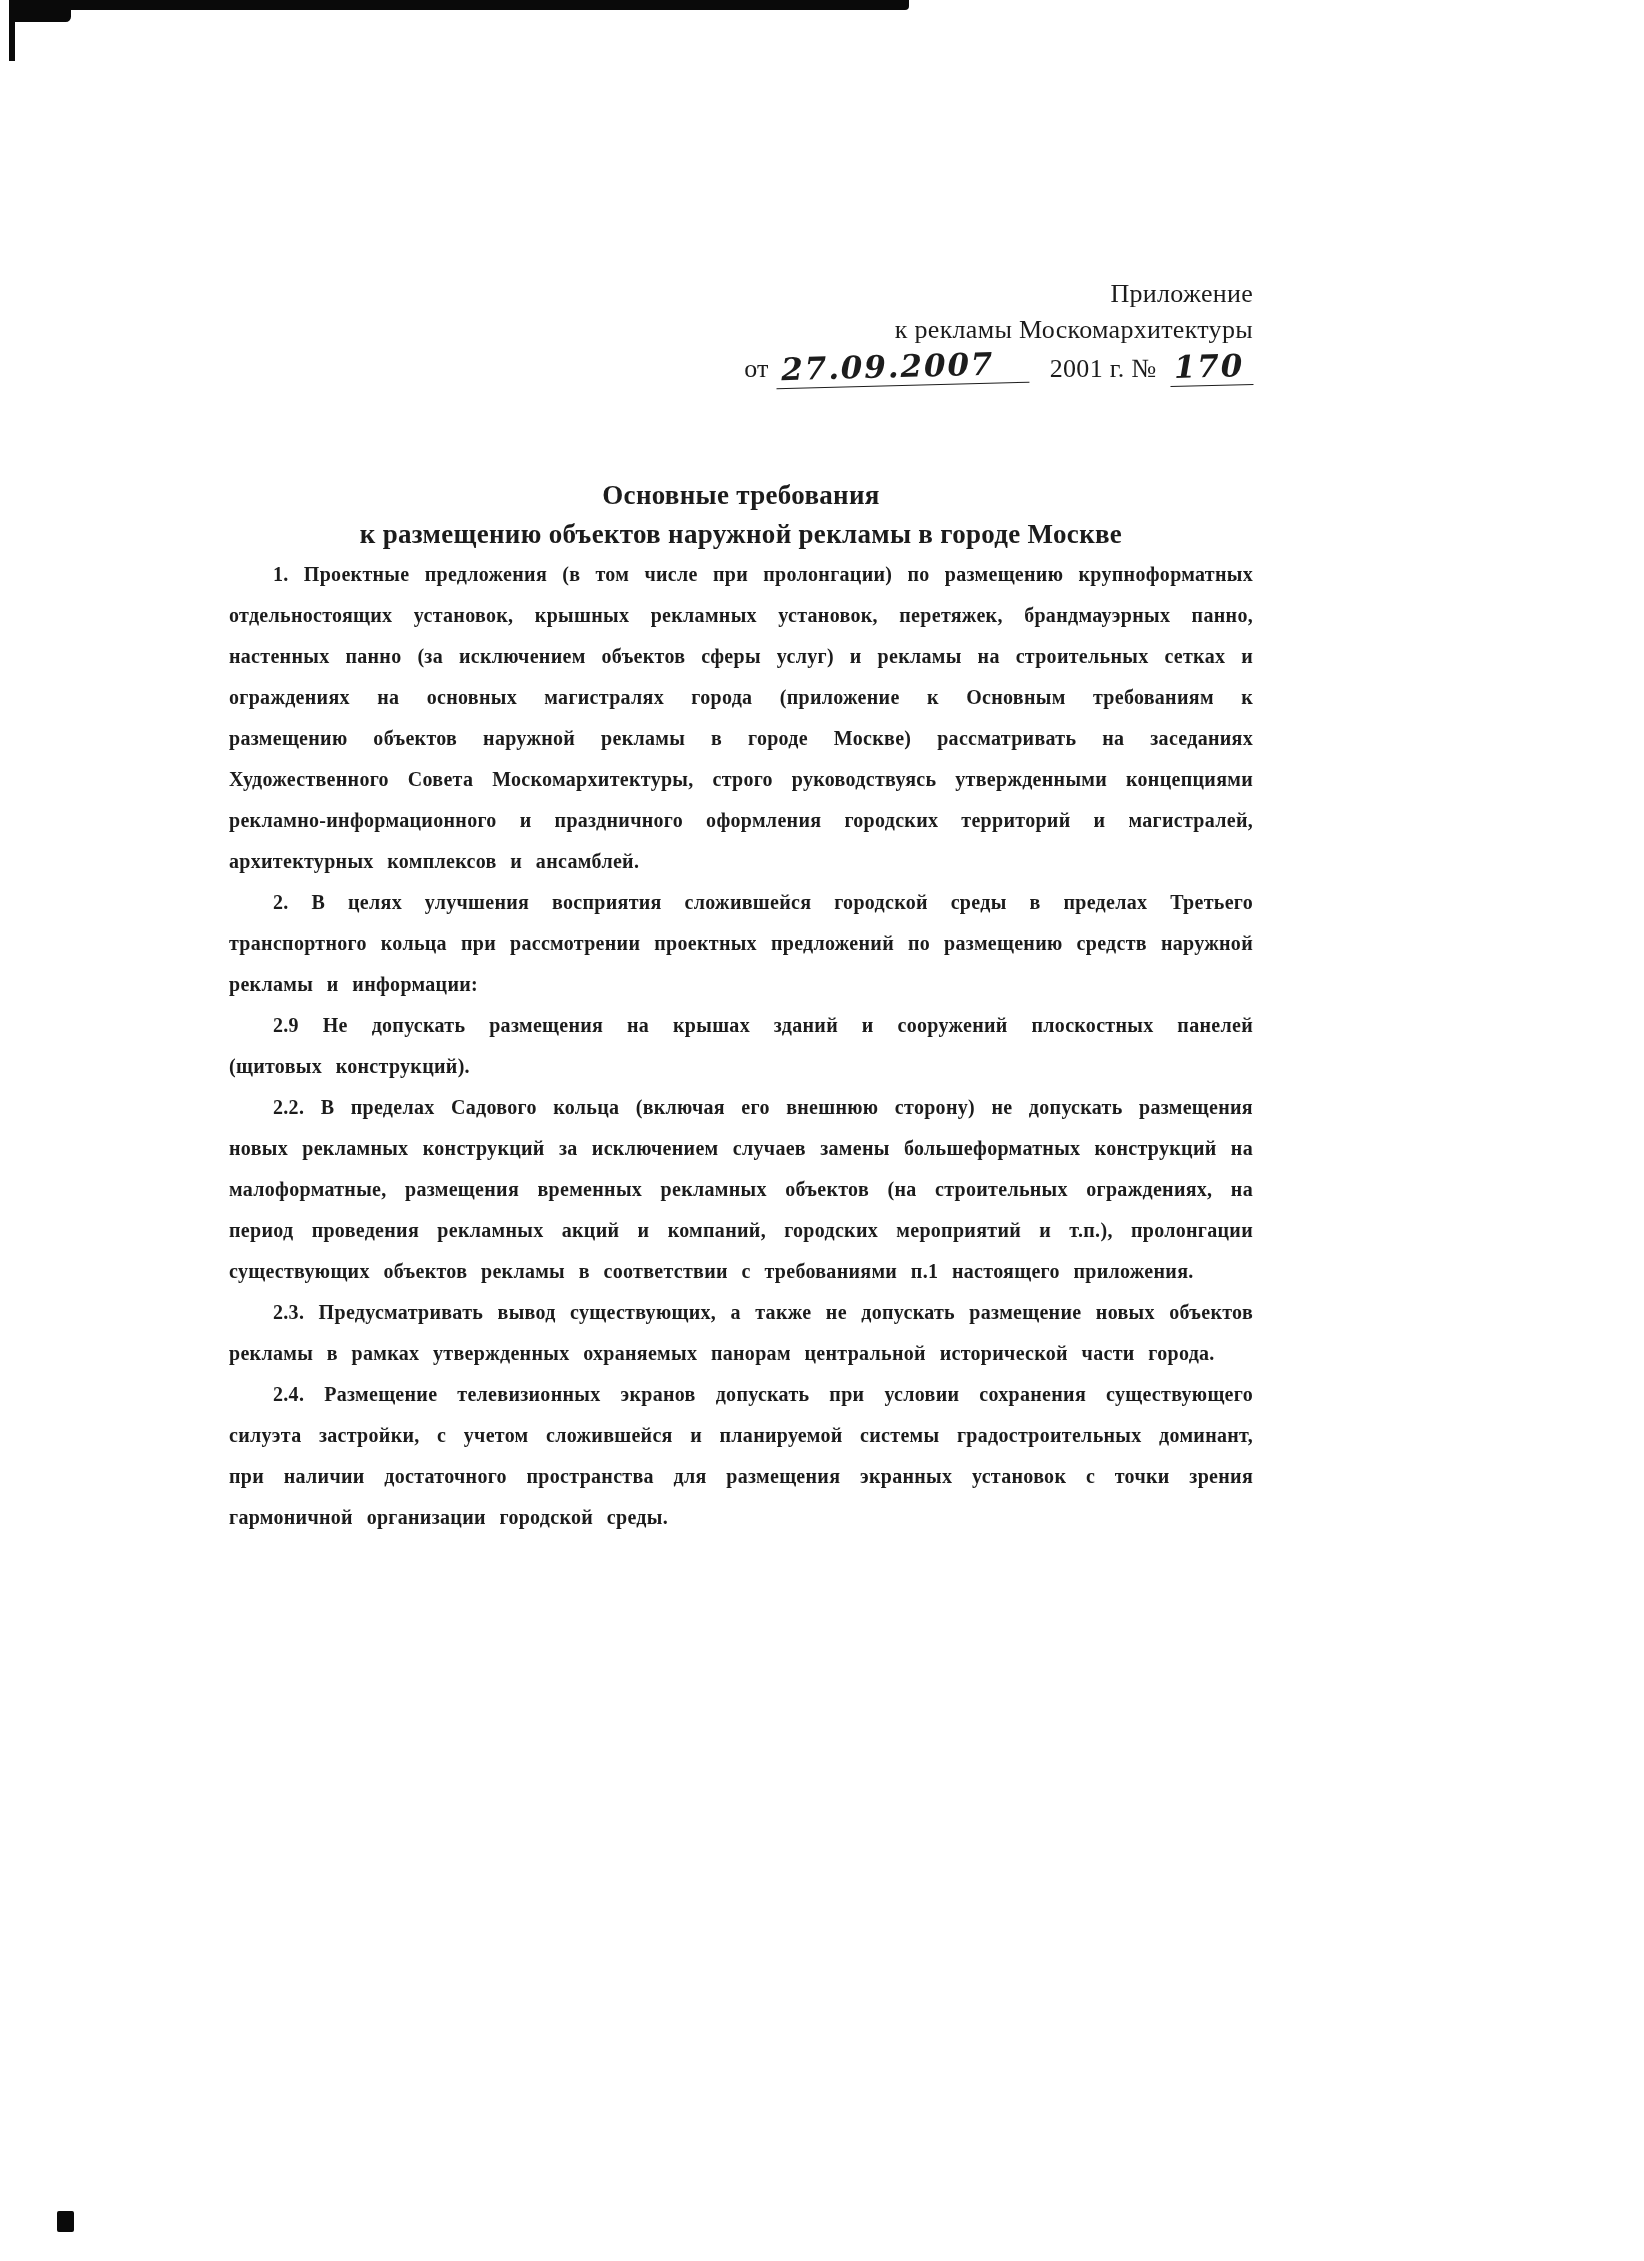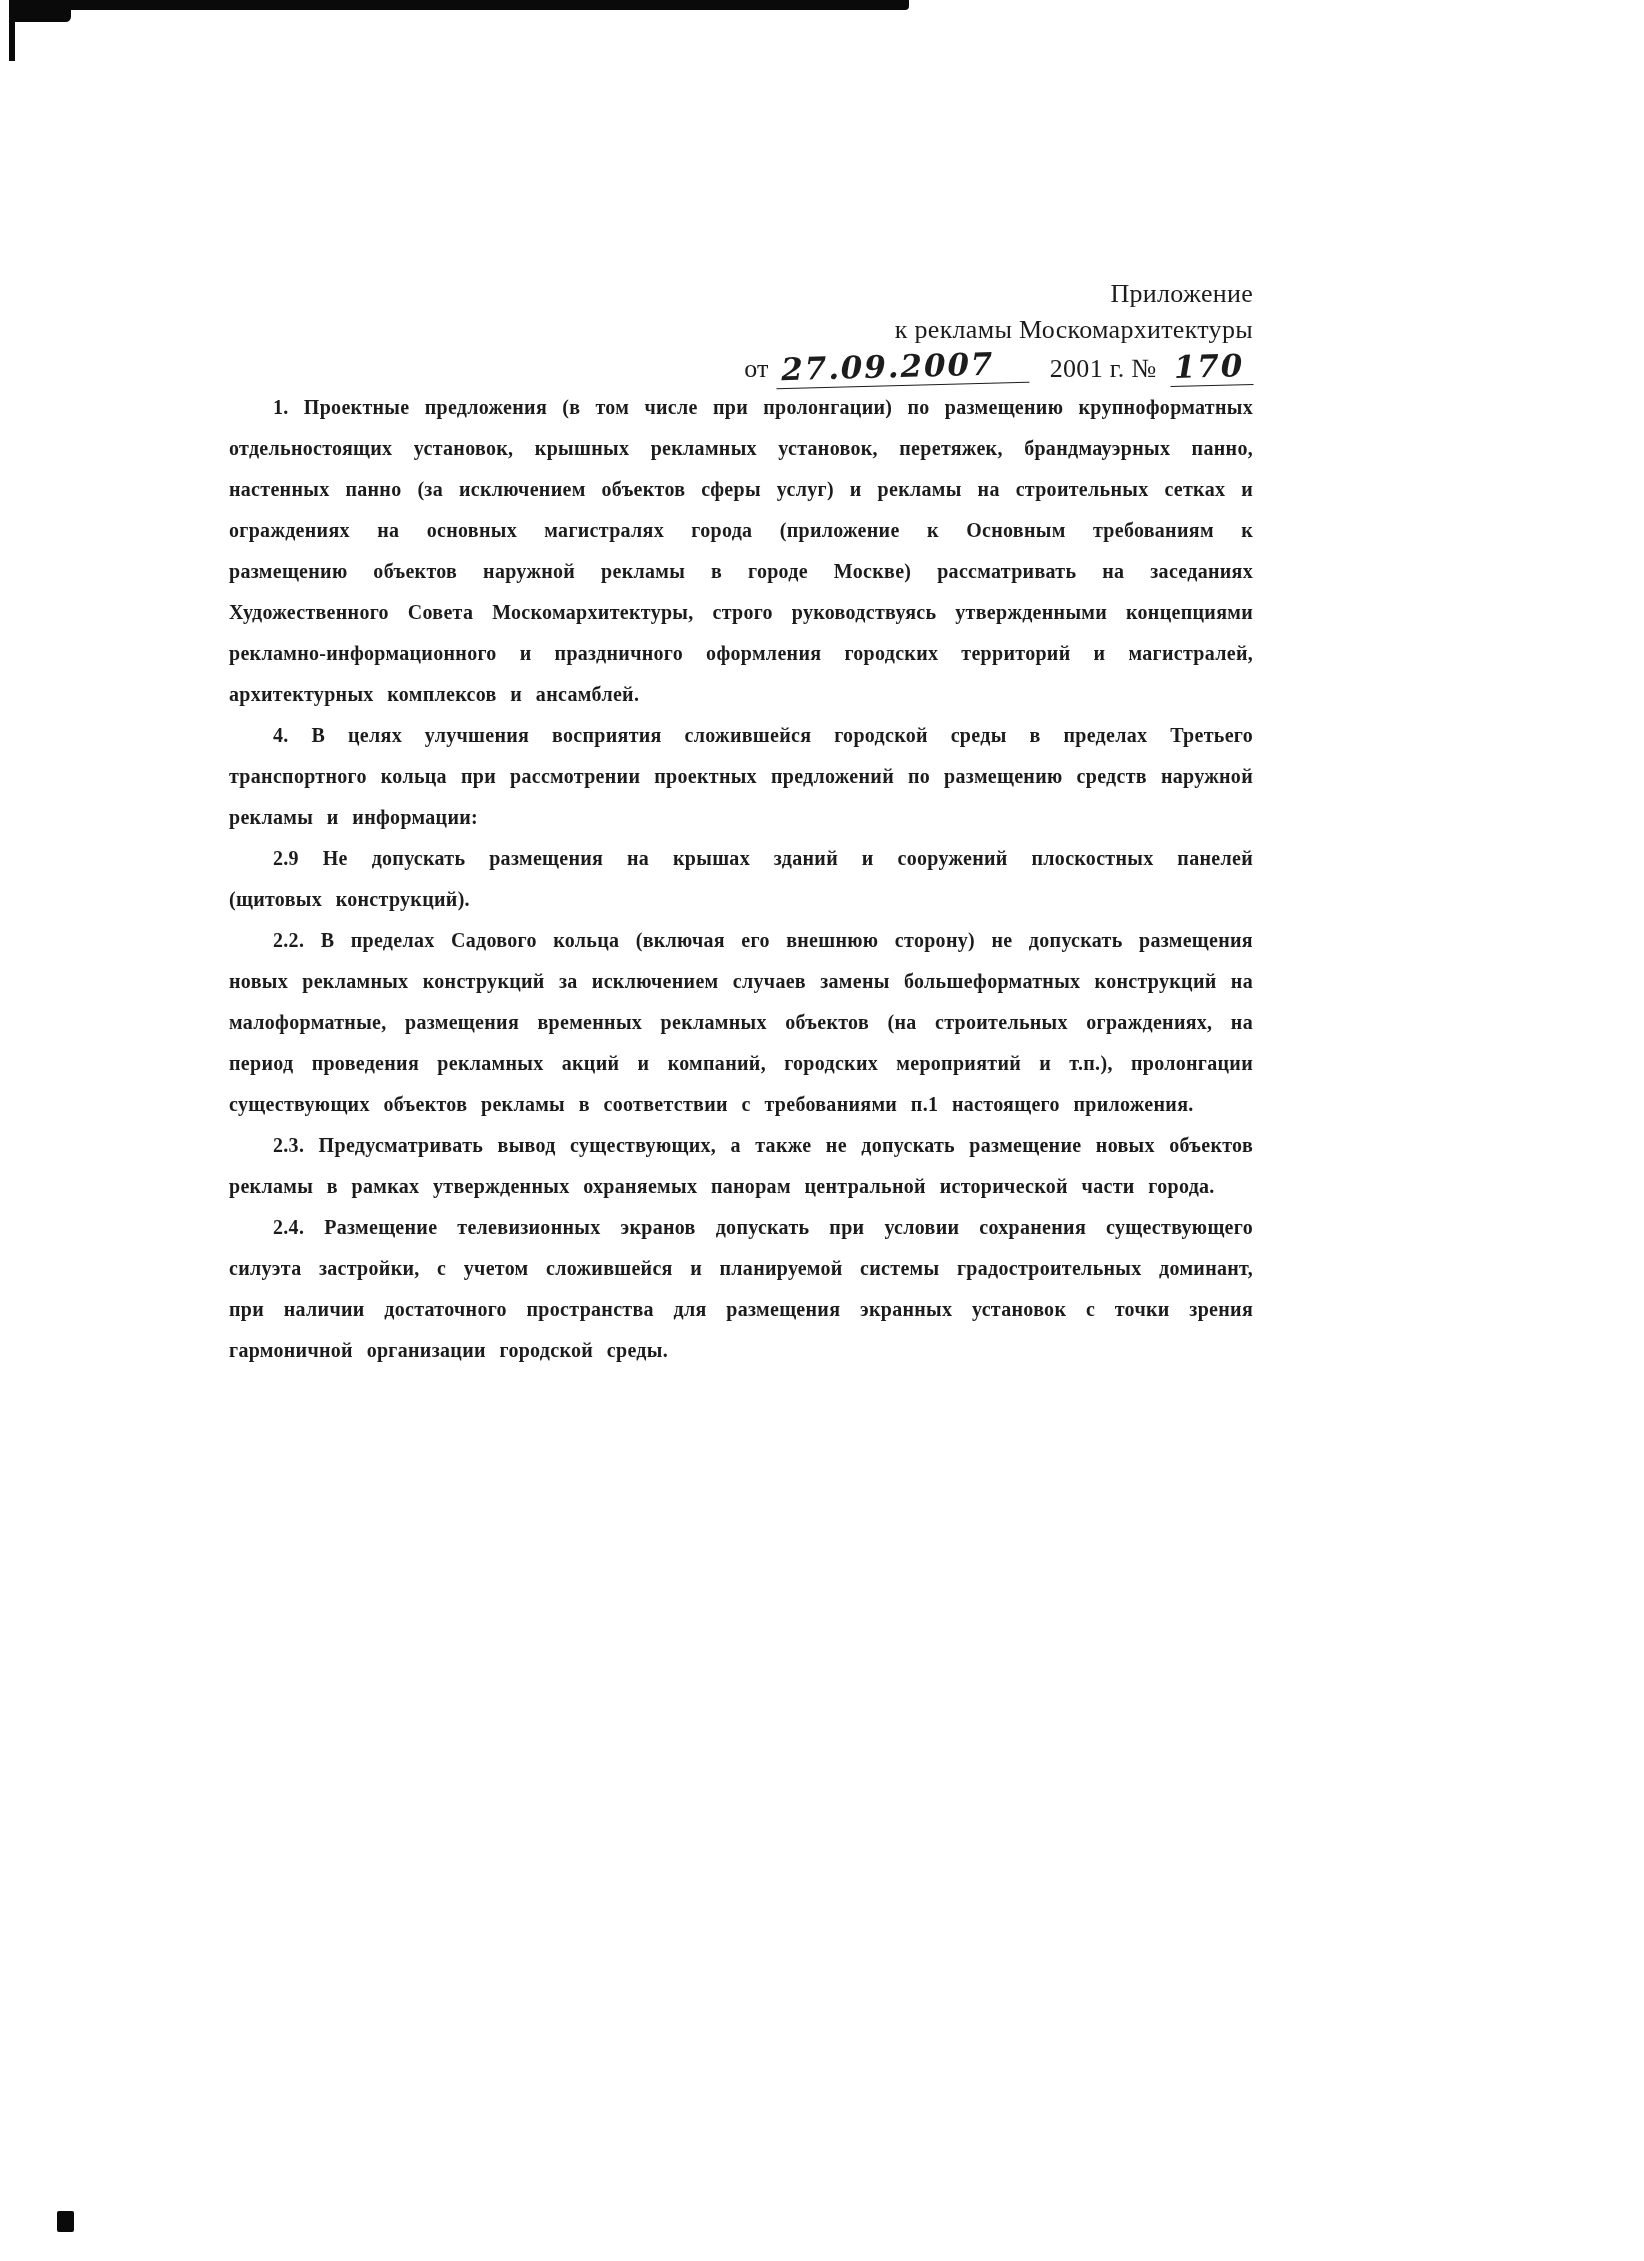--- a/index.html
+++ b/index.html
@@ -91,24 +91,28 @@
       <div class="header-line">Приложение</div>
       <div class="header-line">к рекламы Москомархитектуры</div>
       <div class="header-line header-line3">
         <span>от</span>
         <span class="handwritten underlined hw-date">27.09.2007</span>
         <span>2001 г. №</span>
         <span class="handwritten underlined hw-num">170</span>
       </div>
     </div>
 
+    <div class="title">
+      <div>Основные требования</div>
+      <div>к размещению объектов наружной рекламы в городе Москве</div>
+    </div>
 
     <div class="body-text">
       <p>1. Проектные предложения (в том числе при пролонгации) по размещению крупноформатных отдельностоящих установок, крышных рекламных установок, перетяжек, брандмауэрных панно, настенных панно (за исключением объектов сферы услуг) и рекламы на строительных сетках и ограждениях на основных магистралях города (приложение к Основным требованиям к размещению объектов наружной рекламы в городе Москве) рассматривать на заседаниях Художественного Совета Москомархитектуры, строго руководствуясь утвержденными концепциями рекламно-информационного и праздничного оформления городских территорий и магистралей, архитектурных комплексов и ансамблей.</p>
-      <p>4. В целях улучшения восприятия сложившейся городской среды в пределах Третьего транспортного кольца при рассмотрении проектных предложений по размещению средств наружной рекламы и информации:</p>
+      <p>2. В целях улучшения восприятия сложившейся городской среды в пределах Третьего транспортного кольца при рассмотрении проектных предложений по размещению средств наружной рекламы и информации:</p>
       <p>2.9 Не допускать размещения на крышах зданий и сооружений плоскостных панелей (щитовых конструкций).</p>
       <p>2.2. В пределах Садового кольца (включая его внешнюю сторону) не допускать размещения новых рекламных конструкций за исключением случаев замены большеформатных конструкций на малоформатные, размещения временных рекламных объектов (на строительных ограждениях, на период проведения рекламных акций и компаний, городских мероприятий и т.п.), пролонгации существующих объектов рекламы в соответствии с требованиями п.1 настоящего приложения.</p>
       <p>2.3. Предусматривать вывод существующих, а также не допускать размещение новых объектов рекламы в рамках утвержденных охраняемых панорам центральной исторической части города.</p>
       <p>2.4. Размещение телевизионных экранов допускать при условии сохранения существующего силуэта застройки, с учетом сложившейся и планируемой системы градостроительных доминант, при наличии достаточного пространства для размещения экранных установок с точки зрения гармоничной организации городской среды.</p>
     </div>
 
   </div>
 </div>
 
 

